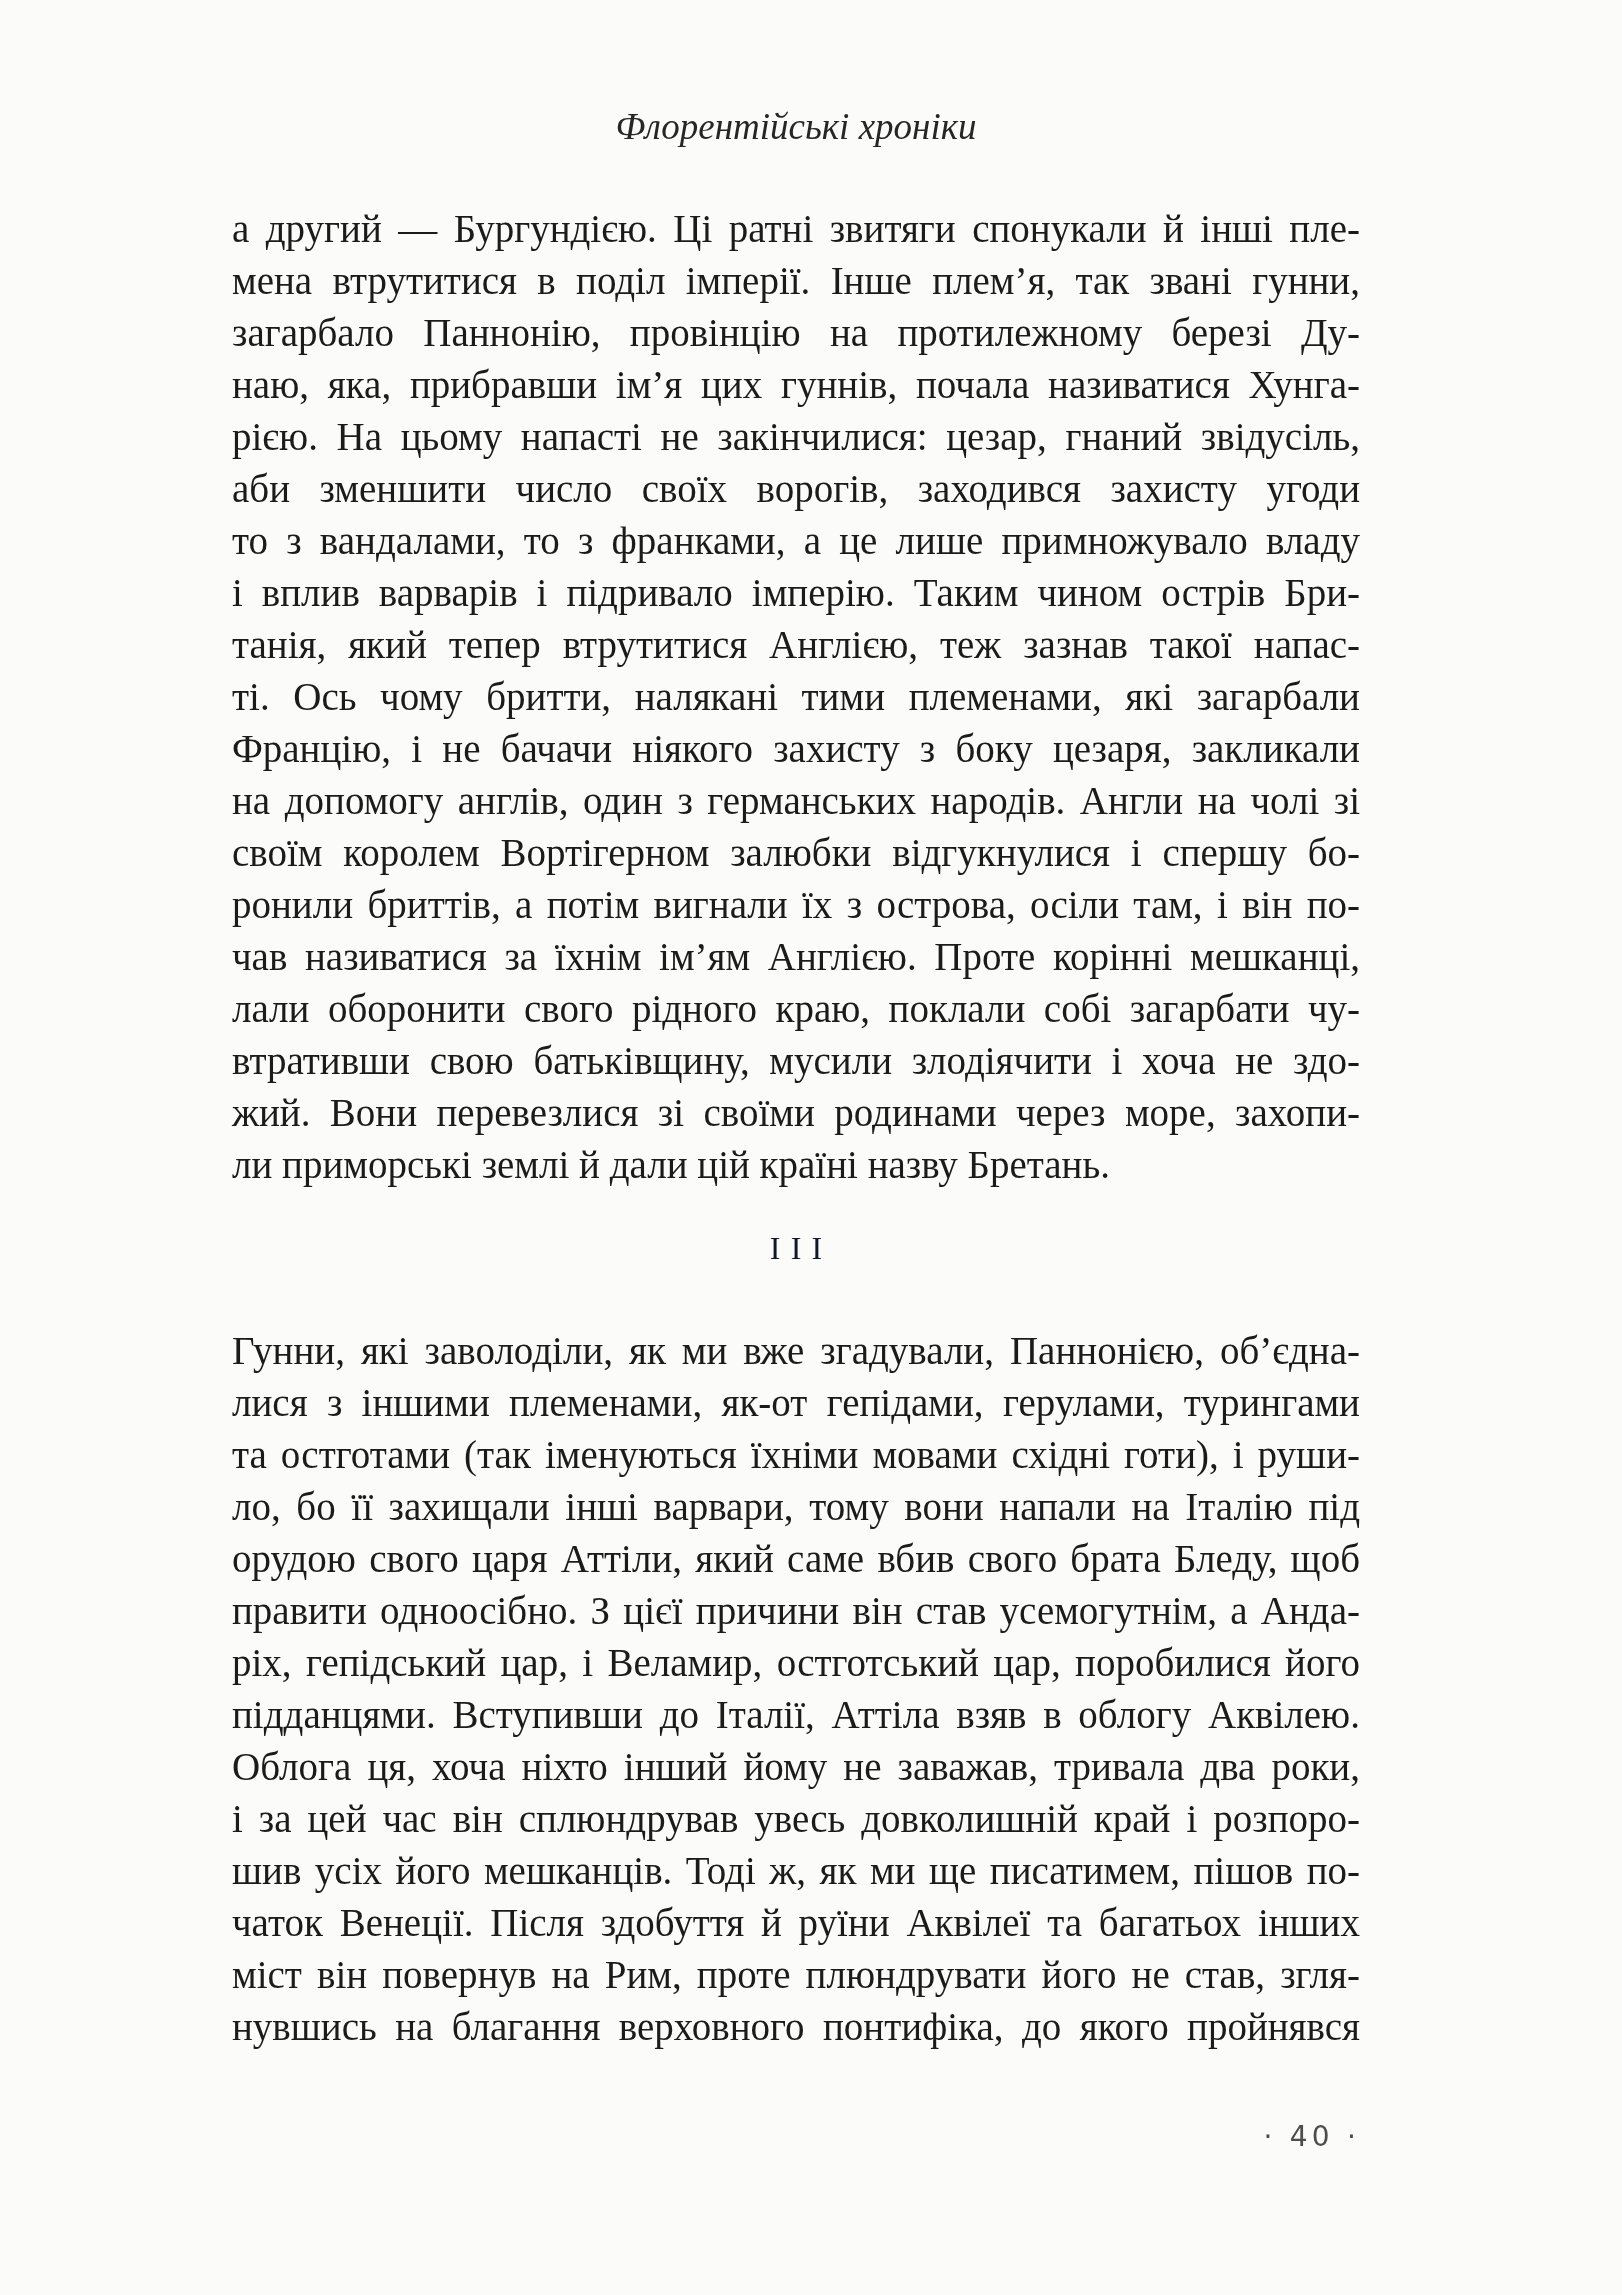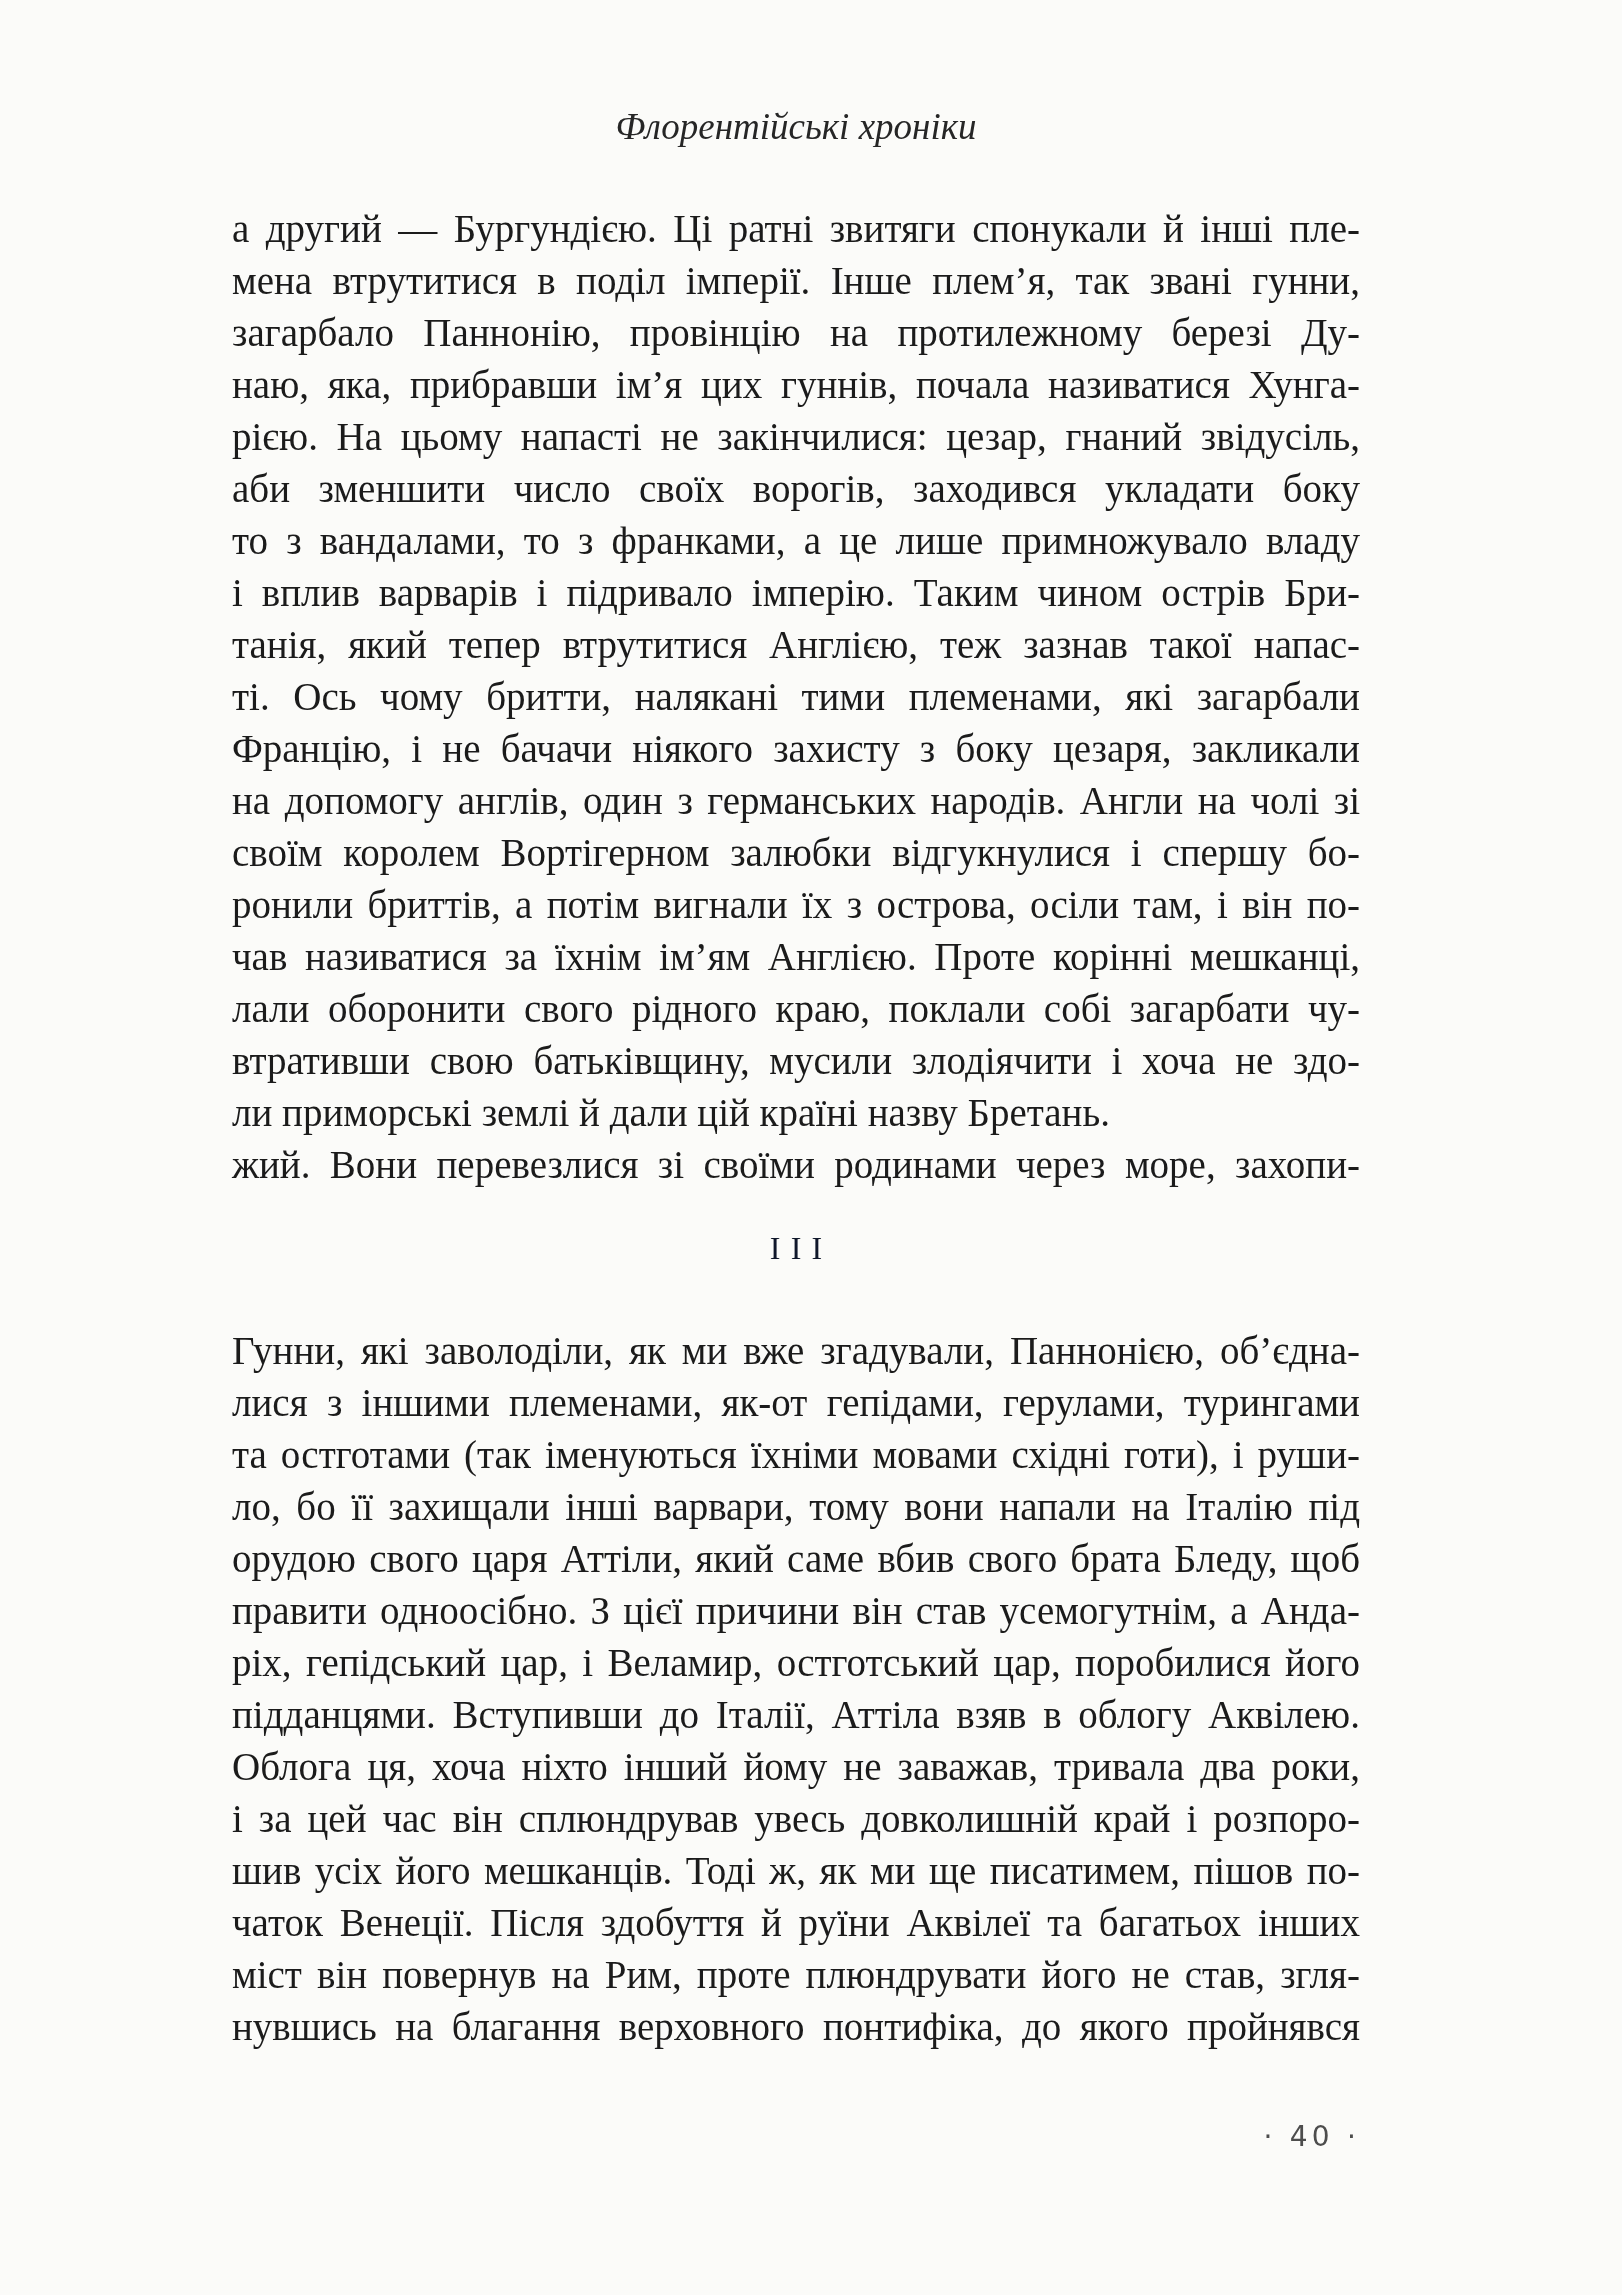--- a/index.html
+++ b/index.html
@@ -76,34 +76,34 @@
 <div class="page">
 
   <div class="running-header">Флорентійські хроніки</div>
 
   <div class="para p1">
     <div class="line">а другий — Бургундією. Ці ратні звитяги спонукали й інші пле-</div>
     <div class="line">мена втрутитися в поділ імперії. Інше плем’я, так звані гунни,</div>
     <div class="line">загарбало Паннонію, провінцію на протилежному березі Ду-</div>
     <div class="line">наю, яка, прибравши ім’я цих гуннів, почала називатися Хунга-</div>
     <div class="line">рією. На цьому напасті не закінчилися: цезар, гнаний звідусіль,</div>
-    <div class="line">аби зменшити число своїх ворогів, заходився укладати боку</div>
+    <div class="line">аби зменшити число своїх ворогів, заходився захисту угоди</div>
     <div class="line">то з вандалами, то з франками, а це лише примножувало владу</div>
     <div class="line">і вплив варварів і підривало імперію. Таким чином острів Бри-</div>
     <div class="line">танія, який тепер втрутитися Англією, теж зазнав такої напас-</div>
     <div class="line">ті. Ось чому бритти, налякані тими племенами, які загарбали</div>
     <div class="line">Францію, і не бачачи ніякого захисту з боку цезаря, закликали</div>
     <div class="line">на допомогу англів, один з германських народів. Англи на чолі зі</div>
     <div class="line">своїм королем Вортігерном залюбки відгукнулися і спершу бо-</div>
     <div class="line">ронили бриттів, а потім вигнали їх з острова, осіли там, і він по-</div>
     <div class="line">чав називатися за їхнім ім’ям Англією. Проте корінні мешканці,</div>
     <div class="line">лали оборонити свого рідного краю, поклали собі загарбати чу-</div>
     <div class="line">втративши свою батьківщину, мусили злодіячити і хоча не здо-</div>
+    <div class="line">жий. Вони перевезлися зі своїми родинами через море, захопи-</div>
     <div class="line para-end">ли приморські землі й дали цій країні назву Бретань.</div>
-    <div class="line">жий. Вони перевезлися зі своїми родинами через море, захопи-</div>
   </div>
 
   <div class="section-heading">III</div>
 
   <div class="para p2">
     <div class="line">Гунни, які заволоділи, як ми вже згадували, Паннонією, об’єдна-</div>
     <div class="line">лися з іншими племенами, як-от гепідами, герулами, турингами</div>
     <div class="line">та остготами (так іменуються їхніми мовами східні готи), і руши-</div>
     <div class="line">ло, бо її захищали інші варвари, тому вони напали на Італію під</div>
     <div class="line">орудою свого царя Аттіли, який саме вбив свого брата Бледу, щоб</div>

